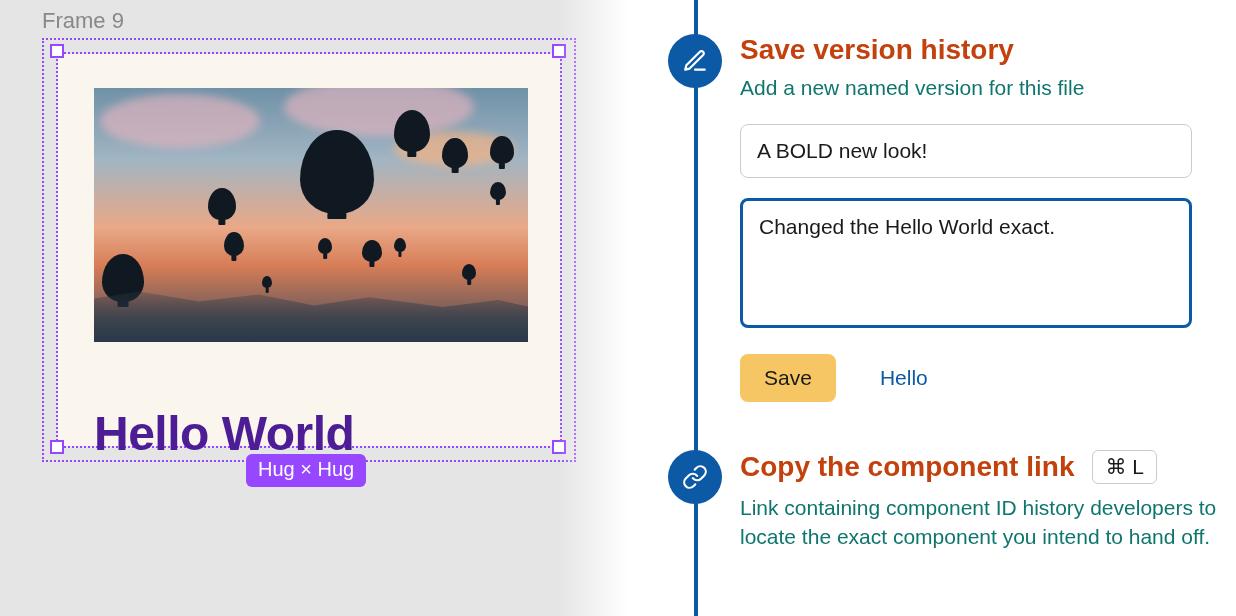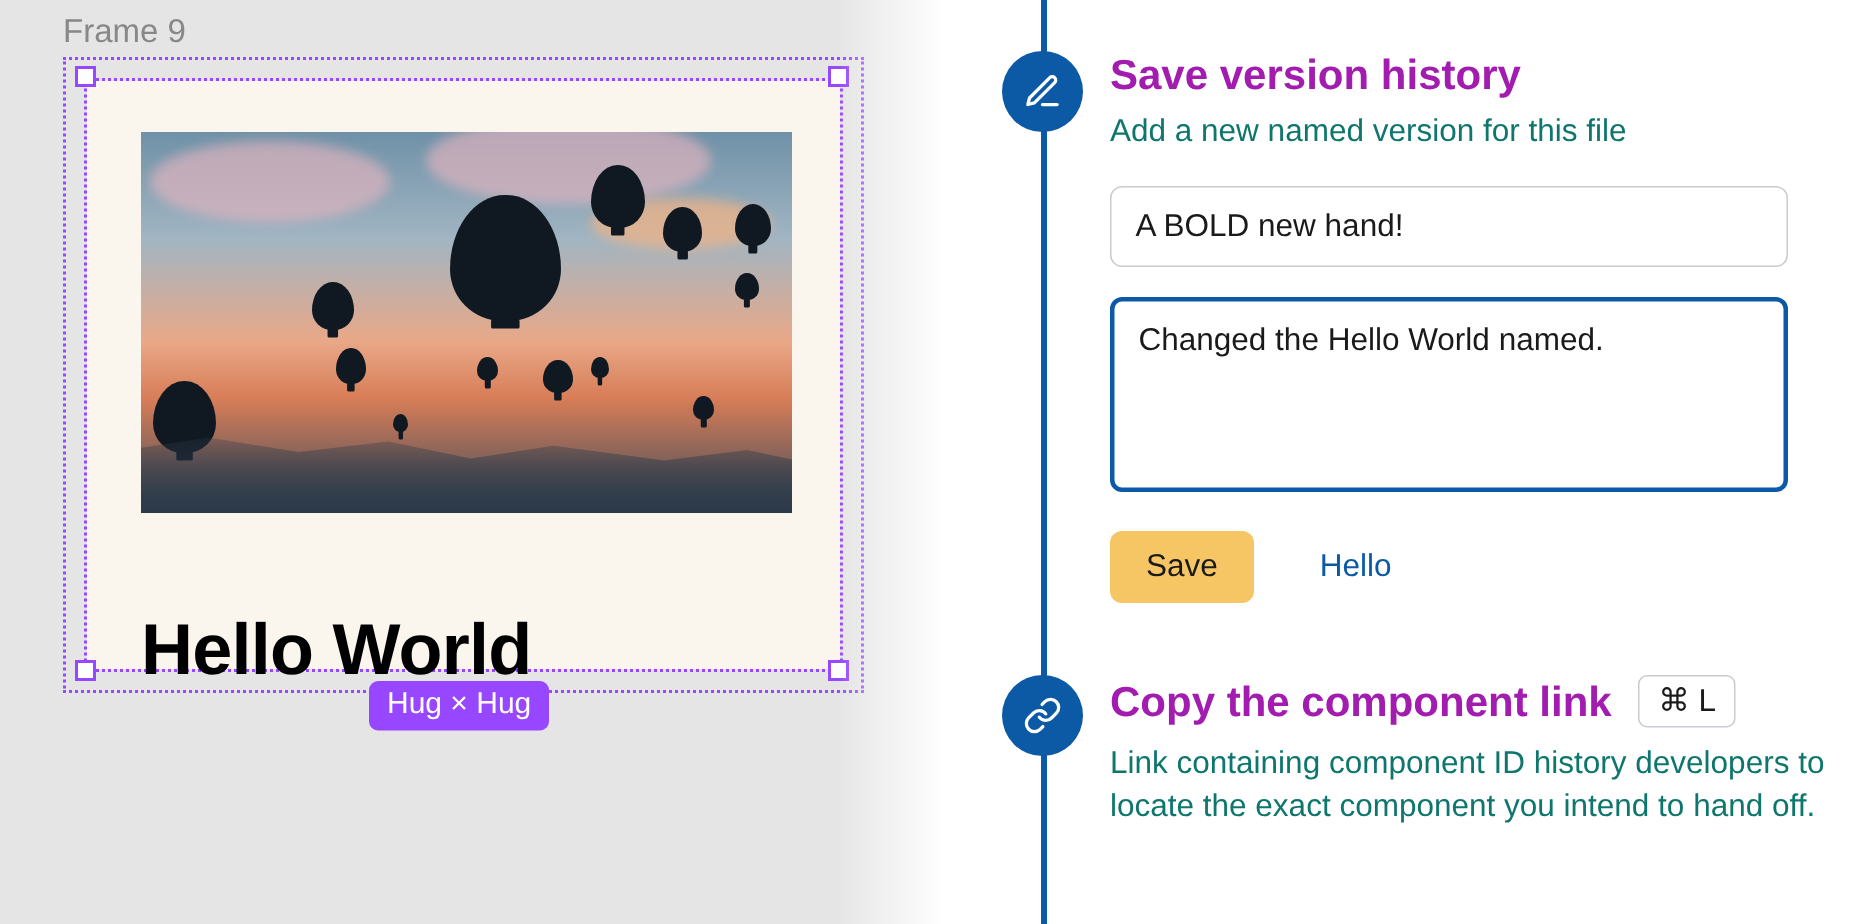--- a/index.html
+++ b/index.html
@@ -66,40 +66,40 @@
   .b6 { left: 114px; top: 100px; width: 28px; height: 32px; }
   .b7 { left: 130px; top: 144px; width: 20px; height: 24px; }
   .b8 { left: 8px;  top: 166px; width: 42px; height: 48px; }
   .b9 { left: 224px; top: 150px; width: 14px; height: 16px; }
   .b10{ left: 268px; top: 152px; width: 20px; height: 22px; }
   .b11{ left: 300px; top: 150px; width: 12px; height: 14px; }
   .b12{ left: 368px; top: 176px; width: 14px; height: 16px; }
   .b13{ left: 168px; top: 188px; width: 10px; height: 12px; }
 
   .card-heading {
-    position: absolute; left: 36px; top: 352px; font-size: 48px; font-weight: 800; color: #000000;
+    position: absolute; left: 36px; top: 352px; font-size: 48px; font-weight: 800; color: #4c1d95;
     letter-spacing: -0.5px;
   }
 
   .hug-badge {
     position: absolute; left: 246px; top: 454px;
     background: #9747ff; color: #fff; font-size: 20px; padding: 4px 12px 6px; border-radius: 6px;
   }
 
   
   .tutorial-pane { flex: 1; position: relative; padding-left: 70px; }
   .timeline-line { position: absolute; left: 66px; top: 0; width: 4px; height: 616px; background: #0c5aa6; }
   .timeline-step { position: relative; margin-bottom: 48px; }
   .step-badge {
     position: absolute; left: -30px; width: 54px; height: 54px; border-radius: 50%;
     background: #0c5aa6; display: flex; align-items: center; justify-content: center; color: #fff;
   }
   .step-badge svg { width: 26px; height: 26px; stroke: #fff; }
   .step-content { margin-left: 42px; }
-  .step-title { font-size: 28px; font-weight: 700; color: #a21caf; margin-bottom: 8px; }
+  .step-title { font-size: 28px; font-weight: 700; color: #c2410c; margin-bottom: 8px; }
   .step-sub  { font-size: 21px; color: #0f766e; margin-bottom: 22px; line-height: 1.35; }
 
   .vh-title-input {
     width: 452px; height: 54px; border: 1px solid #c8ccd0; border-radius: 8px;
     font-size: 21px; padding: 0 16px; color: #1a1a1a; margin-bottom: 20px; display:flex; align-items:center;
   }
   .vh-desc-input {
     width: 452px; height: 130px; border: 3px solid #0c5aa6; border-radius: 8px;
     font-size: 21px; padding: 14px 16px; color: #1a1a1a; margin-bottom: 26px;
   }
@@ -167,25 +167,25 @@
         <svg viewBox="0 0 24 24" fill="none" stroke-width="2" stroke-linecap="round" stroke-linejoin="round">
           <path d="M12 20h9"></path>
             <path d="M16.5 3.5a2.12 2.12 0 1 1 3 3L7 19l-4 1 1-4 12.5-12.5z"></path>
         </svg>
       </div>
       <div class="step-content">
         <div class="step-title">Save version history</div>
         <div class="step-sub">Add a new named version for this file</div>
 
         <div class="vh-title-input">
-          <span>A BOLD new hand!</span>
+          <span>A BOLD new look!</span>
         </div>
 
         <div class="vh-desc-input">
-          <span>Changed the Hello World named.</span>
+          <span>Changed the Hello World exact.</span>
         </div>
 
         <div class="vh-actions">
           <button class="btn-save">Save</button>
           <button class="btn-cancel">Hello</button>
         </div>
       </div>
     </div>
 
     <div class="timeline-step step2">

